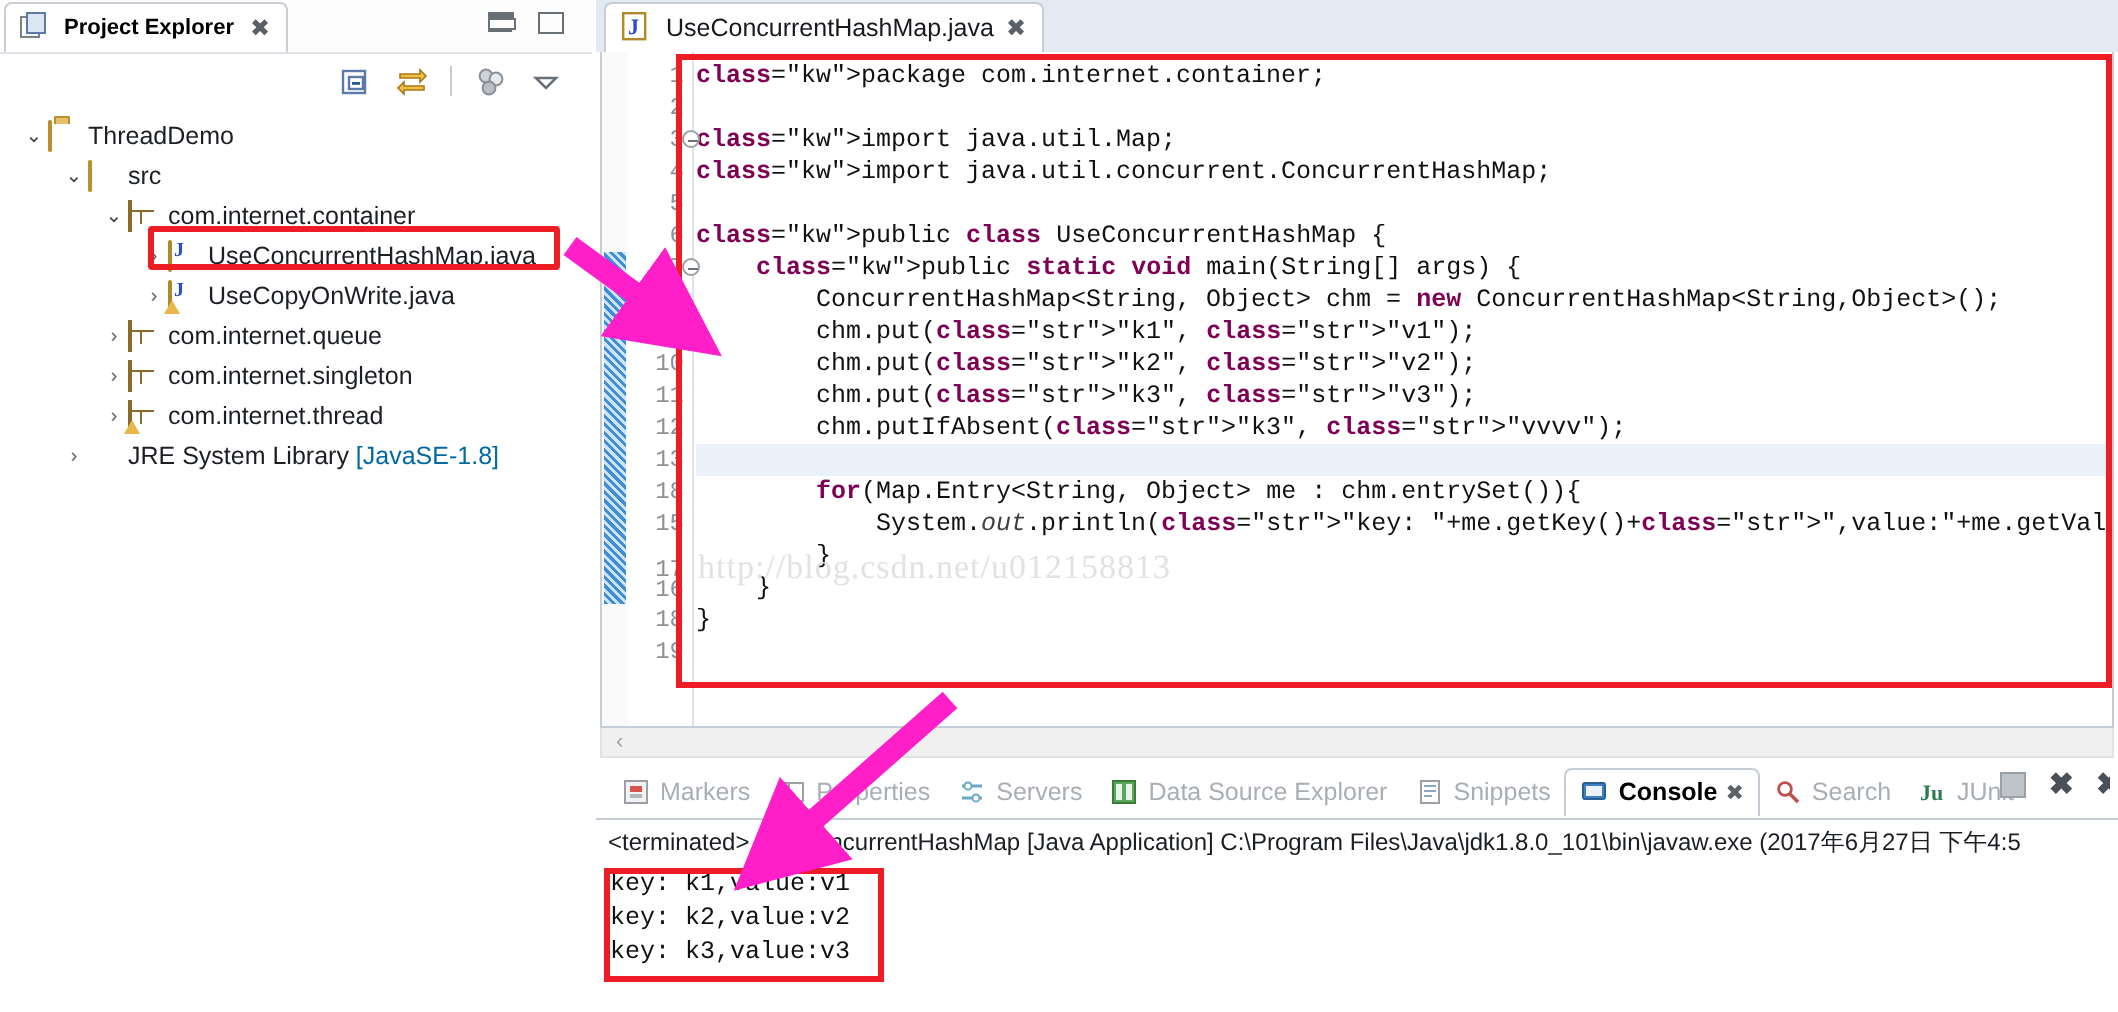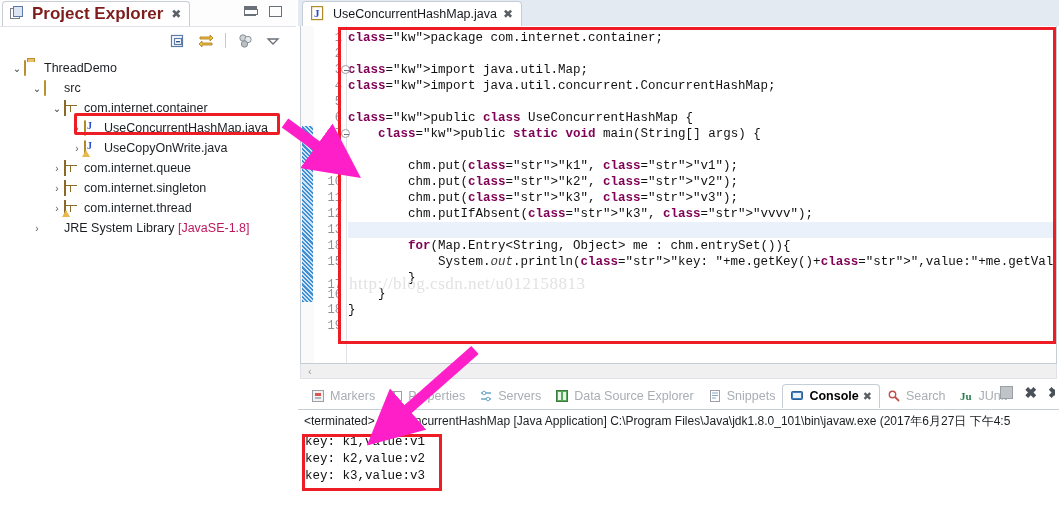--- a/index.html
+++ b/index.html
@@ -28,21 +28,21 @@
   }
   .px-tab {
     position: absolute; left: 2px; top: 1px; height: 25px;
     display: flex; align-items: center; gap: 5px;
     padding: 0 8px 0 6px;
     background: #ffffff;
     border: 1px solid #c9cdd4;
     border-bottom: none;
     border-radius: 4px 4px 0 0;
   }
-  .px-tab-label { font-size: 17px; color: #7f1d1d; font-weight: 600; }
+  .px-tab-label { font-size: 11px; color: #000000; font-weight: 600; }
   .px-tab-close { font-size: 12px; color: #5a6066; margin-left: 3px; }
   .win-btns { position: absolute; right: 14px; top: 6px; display: flex; gap: 13px; }
   .win-min { width: 12px; height: 10px; border: 1.5px solid #6a7078; border-top: none; border-left: none; border-right: none; position: relative; }
   .win-min:before { content:""; position:absolute; left:0; bottom:0; width:12px; height:4px; border:1.5px solid #6a7078; }
   .win-max { width: 13px; height: 11px; border: 1.5px solid #6a7078; }
   .win-max:after { content:""; position:absolute; left:0; top:0; width:13px; height:3px; background:#6a7078; }
   .px-toolbar {
     position: absolute; left: 0; top: 26px; width: 296px; height: 28px;
     background: #ffffff; border-top: 1px solid #dfe2e6;
     display: flex; align-items: center; justify-content: flex-end; gap: 10px;
@@ -54,21 +54,21 @@
   .tree {
     position: absolute; left: 0; top: 54px; width: 296px; bottom: 0;
     padding-top: 4px;
     font-size: 12.5px; color: #1b1f23;
   }
   .trow { display: flex; align-items: center; height: 20px; white-space: nowrap; }
   .tarrow { width: 14px; text-align: center; color: #5a6069; font-size: 10px; flex: none; }
   .tarrow.open { color: #3a3f45; }
   .ticon { width: 17px; height: 16px; flex: none; margin-right: 3px; position: relative; }
   .tlabel { font-size: 12.5px; color: #1b1f23; }
-  .tlabel .dim { color: #be185d; }
+  .tlabel .dim { color: #0369a1; }
 
   
   .g-proj { width:15px;height:13px;background:#e8c06a;border:1px solid #b98f2f;border-radius:2px;position:relative;top:1px;}
   .g-proj:after{content:"";position:absolute;left:2px;top:-3px;width:6px;height:3px;background:#e8c06a;border:1px solid #b98f2f;border-bottom:none;border-radius:1px 1px 0 0;}
   .g-src  { width:15px;height:13px;background:#f0d08a;border:1px solid #b9902f;border-radius:2px;position:relative;top:1px;}
   .g-pkg  { width:14px;height:12px;background:#ffffff;border:1.4px solid #8a6a28;position:relative;top:1px;}
   .g-pkg:before{content:"";position:absolute;left:0;top:4px;width:12px;height:1.4px;background:#8a6a28;}
   .g-pkg:after{content:"";position:absolute;left:5px;top:4px;width:1.4px;height:7px;background:#8a6a28;}
   .g-java { width:12px;height:14px;background:#ffffff;border:1.3px solid #b08a2a;border-radius:1px;position:relative;top:1px;}
   .g-java:after{content:"J";position:absolute;left:2px;top:-1px;font-size:10px;color:#2a4bd0;font-family:"Liberation Serif",serif;font-weight:700;}
@@ -326,20 +326,21 @@
           <div class="lnum" style="top: 292px;">19</div>
         </div>
       <div class="code" id="code">
           <div class="cline" style="top: 4px;"><span <span="" class="kw">class</span>="kw"&gt;package com.internet.container;</div>
           <div class="cline" style="top: 20px;"></div>
           <div class="cline" style="top: 36px;"><span <span="" class="kw">class</span>="kw"&gt;import java.util.Map;</div>
           <div class="cline" style="top: 52px;"><span <span="" class="kw">class</span>="kw"&gt;import java.util.concurrent.ConcurrentHashMap;</div>
           <div class="cline" style="top: 68px;"></div>
           <div class="cline" style="top: 84px;"><span <span="" class="kw">class</span>="kw"&gt;public <span class="kw">class</span> UseConcurrentHashMap {</div>
           <div class="cline" style="top: 100px;">    <span <span="" class="kw">class</span>="kw"&gt;public <span class="kw">static</span> <span class="kw">void</span> main(String[] args) {</div>
+          <div class="cline" style="top: 116px;">        ConcurrentHashMap&lt;String, Object&gt; chm = <span class="kw">new</span> ConcurrentHashMap&lt;String,Object&gt;();</div>
           <div class="cline" style="top: 132px;">        chm.put(<span <span="" class="kw">class</span>="str"&gt;"k1", <span <span="" class="kw">class</span>="str"&gt;"v1");</div>
           <div class="cline" style="top: 148px;">        chm.put(<span <span="" class="kw">class</span>="str"&gt;"k2", <span <span="" class="kw">class</span>="str"&gt;"v2");</div>
           <div class="cline" style="top: 164px;">        chm.put(<span <span="" class="kw">class</span>="str"&gt;"k3", <span <span="" class="kw">class</span>="str"&gt;"v3");</div>
           <div class="cline" style="top: 180px;">        chm.putIfAbsent(<span <span="" class="kw">class</span>="str"&gt;"k3", <span <span="" class="kw">class</span>="str"&gt;"vvvv");</div>
           <div class="hl-row" style="top: 196px;"></div>
           <div class="cline" style="top: 196px;"></div>
           <div class="cline" style="top: 212px;">        <span class="kw">for</span>(Map.Entry&lt;String, Object&gt; me : chm.entrySet()){</div>
           <div class="cline" style="top: 228px;">            System.<span class="fld">out</span>.println(<span <span="" class="kw">class</span>="str"&gt;"key: "+me.getKey()+<span <span="" class="kw">class</span>="str"&gt;",value:"+me.getValue());</div>
           <div class="cline" style="top: 244px;">        }</div>
           <div class="cline" style="top: 260px;">    }</div>

